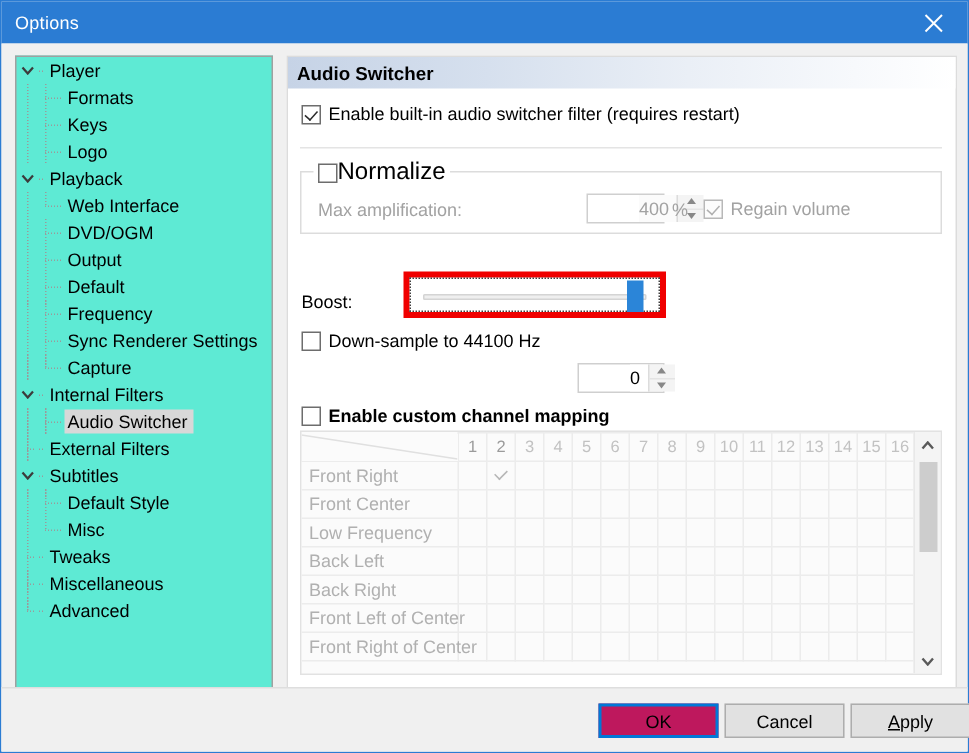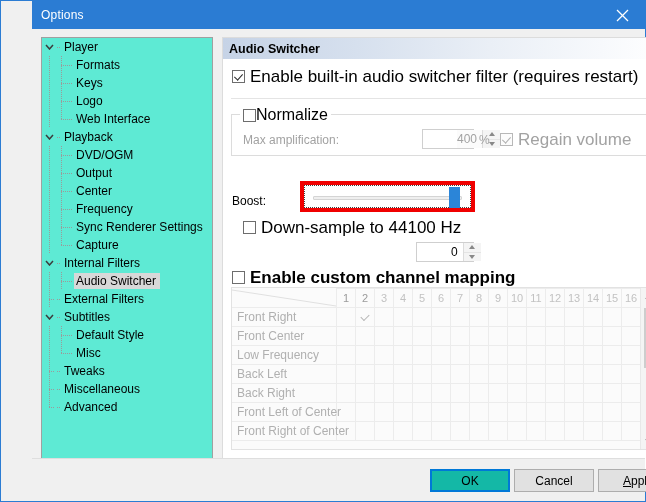--- a/index.html
+++ b/index.html
@@ -20,21 +20,20 @@
   
   #window {
     position: absolute;
     left: 0; top: 0;
     width: 646px; height: 502px;
     background: #f0f0f0;
     border: 1px solid #2b7cd3;
     box-sizing: border-box;
     display: flex;
     flex-direction: column;
-    padding-left: 31px;
   }
 
   
   #titlebar {
     height: 28px;
     background: #2b7cd3;
     display: flex;
     align-items: center;
     flex: 0 0 auto;
     position: relative;
@@ -187,21 +186,21 @@
     border: solid #2a2a2a;
     border-width: 0 1.6px 1.6px 0;
     transform: rotate(42deg);
   }
   .cb.checked.disabled::after { border-color: #b0b0b0; }
 
   .cbrow {
     display: flex;
     align-items: center;
     position: absolute;
-    font-size: 17px;
+    font-size: 12px;
     cursor: default;
   }
   .cbrow .lbl { margin-left: 5px; line-height: 13px; }
   .cbrow .lbl.dim { color: #a2a2a2; }
 
   
   #normalize-group {
     position: absolute;
     left: 8px; top: 55px;
     width: 428px; height: 42px;
@@ -409,21 +408,21 @@
     font-size: 12px;
     font-family: "Liberation Sans", sans-serif;
     display: flex;
     align-items: center;
     justify-content: center;
     cursor: pointer;
     color: #000;
   }
   .btn.default {
     border: 2px solid #0078d7;
-    background: #14b8a6;
+    background: #be185d;
   }
   .btn .u { text-decoration: underline; }
 </style>
 </head>
 <body>
 
 <div id="window">
 
   <div id="titlebar">
     <div id="title-text">Options</div>
@@ -457,47 +456,47 @@
             <span class="dotline"></span>
             <span class="elbow cont"></span>
             <span class="tree-label">Keys</span>
           </div>
           <div class="tree-item">
             <span class="dotline"></span>
             <span class="elbow cont"></span>
             <span class="tree-label">Logo</span>
           </div>
           <div class="tree-item">
-            <span class="dotline"></span>
-            <span class="elbow"></span>
-            <span class="tree-label">Web Interface</span>
-          </div>
-          <div class="tree-item">
             <span class="exp">
               <svg width="9" height="6" viewBox="0 0 9 6">
                 <path d="M1,1 L4.5,5 L8,1" fill="none" stroke="#3c3c3c" stroke-width="1.5"></path>
               </svg>
             </span>
             <span class="root-tick"></span>
             <span class="tree-label">Playback</span>
           </div>
           <div class="tree-item">
             <span class="dotline"></span>
+            <span class="elbow"></span>
+            <span class="tree-label">Web Interface</span>
+          </div>
+          <div class="tree-item">
+            <span class="dotline"></span>
             <span class="elbow cont"></span>
             <span class="tree-label">DVD/OGM</span>
           </div>
           <div class="tree-item">
             <span class="dotline"></span>
             <span class="elbow cont"></span>
             <span class="tree-label">Output</span>
           </div>
           <div class="tree-item">
             <span class="dotline"></span>
             <span class="elbow cont"></span>
-            <span class="tree-label">Center</span>
+            <span class="tree-label">Default</span>
           </div>
           <div class="tree-item">
             <span class="dotline"></span>
             <span class="elbow cont"></span>
             <span class="tree-label">Frequency</span>
           </div>
           <div class="tree-item">
             <span class="dotline"></span>
             <span class="elbow cont"></span>
             <span class="tree-label">Sync Renderer Settings</span>
@@ -616,21 +615,21 @@
 
         <span id="boost-label">Boost:</span>
         <div id="boost-highlight">
           <div id="boost-focus"></div>
           <div id="boost-slider">
             <div id="boost-track"></div>
             <div id="boost-thumb"></div>
           </div>
         </div>
 
-        <div class="cbrow" style="left:9px; top:162px;margin-left:11px;">
+        <div class="cbrow" style="left:9px; top:162px;">
           <span class="cb"></span>
           <span class="lbl">Down-sample to 44100 Hz</span>
         </div>
 
         <div class="spin enabled" style="left:193px; top:183px; width:58px;">
           <span class="val">0</span>
           <span class="arrows">
             <span class="up">
                 <span class="tri-up"></span>
               </span>

